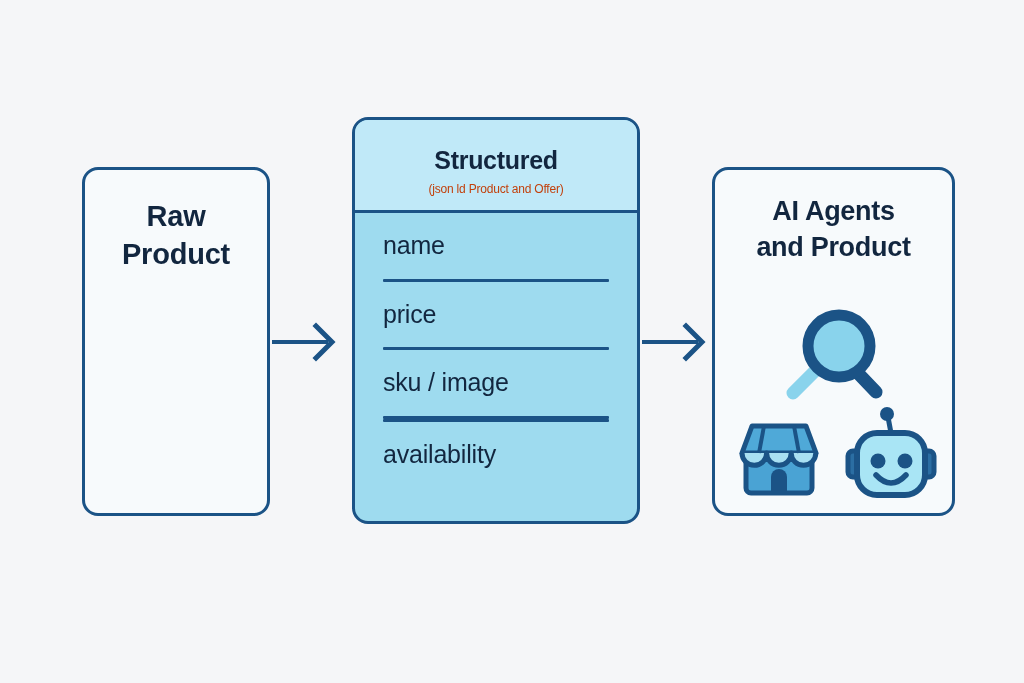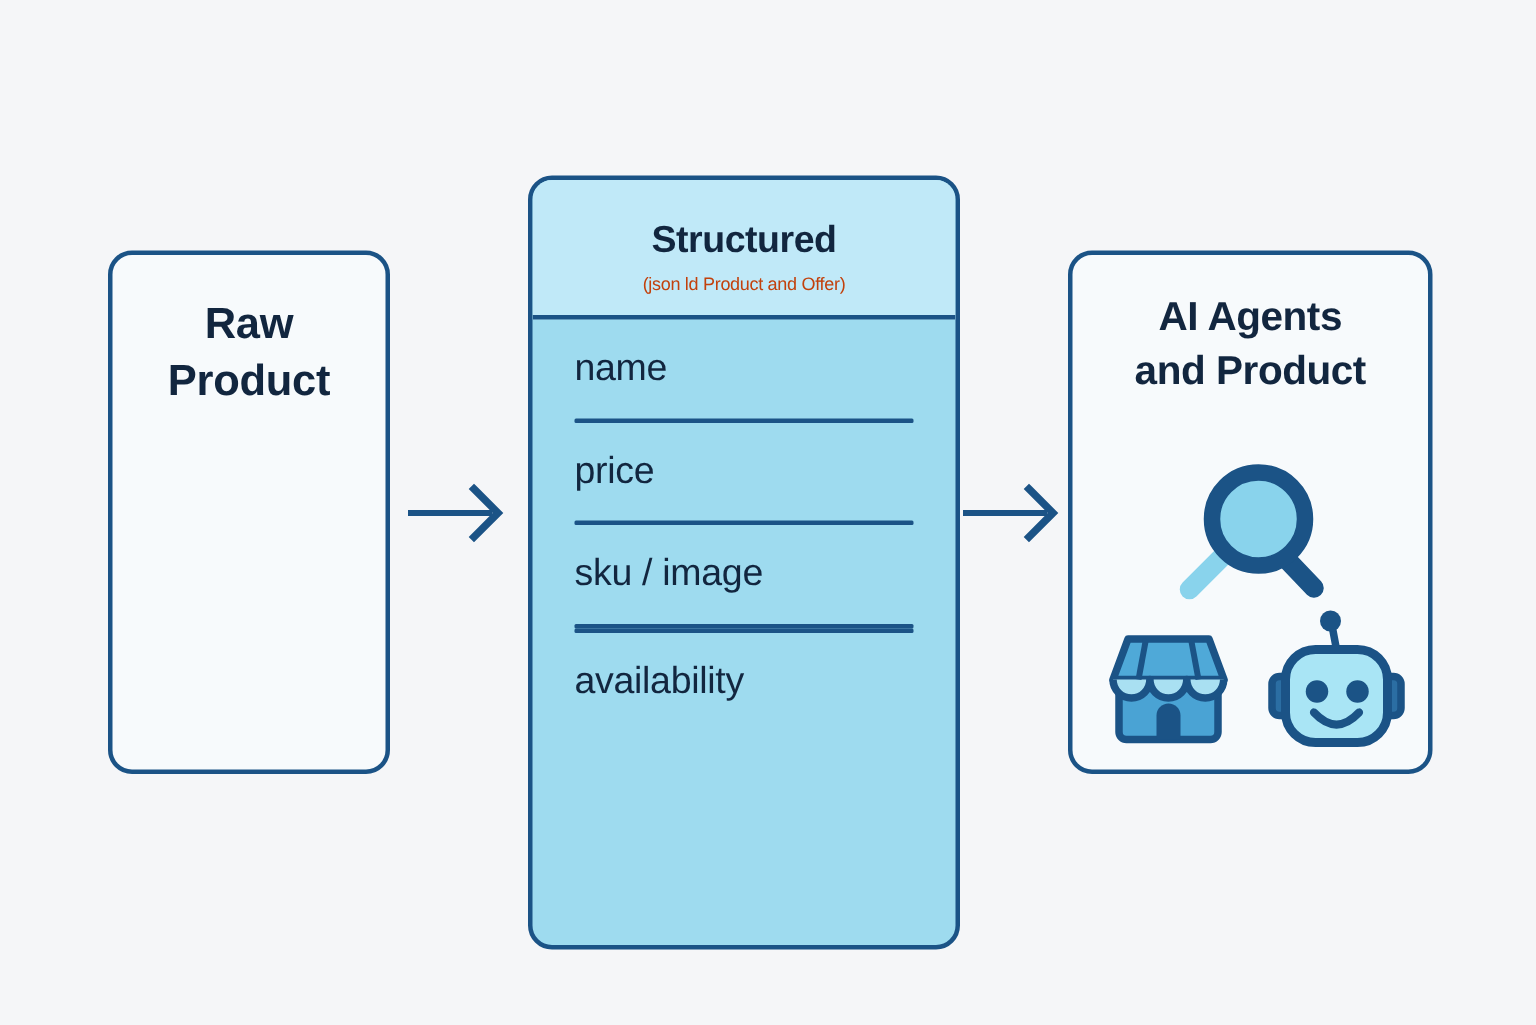--- a/index.html
+++ b/index.html
@@ -24,21 +24,21 @@
   
   .card {
     position: absolute;
     box-sizing: border-box;
     border: 3px solid #1b5386;
     border-radius: 16px;
   }
 
   
   #raw-catalog-card {
-    left: 72px;
+    left: 82px;
     top: 167px;
     width: 188px;
     height: 349px;
     background: #f7fafc;
     display: flex;
     align-items: flex-start;
     justify-content: center;
   }
   #raw-catalog-card .card-title {
     margin-top: 27px;
@@ -48,21 +48,21 @@
     color: #12263f;
     text-align: center;
     letter-spacing: -0.2px;
   }
 
   
   #metadata-card {
     left: 352px;
     top: 117px;
     width: 288px;
-    height: 516px;
+    height: 407px;
     background: #9edbef;
     overflow: hidden;
     padding: 0;
   }
   #metadata-header {
     background: #c0e9f8;
     border-bottom: 3px solid #1b5386;
     padding: 24px 10px 14px 10px;
     box-sizing: border-box;
     text-align: center;

